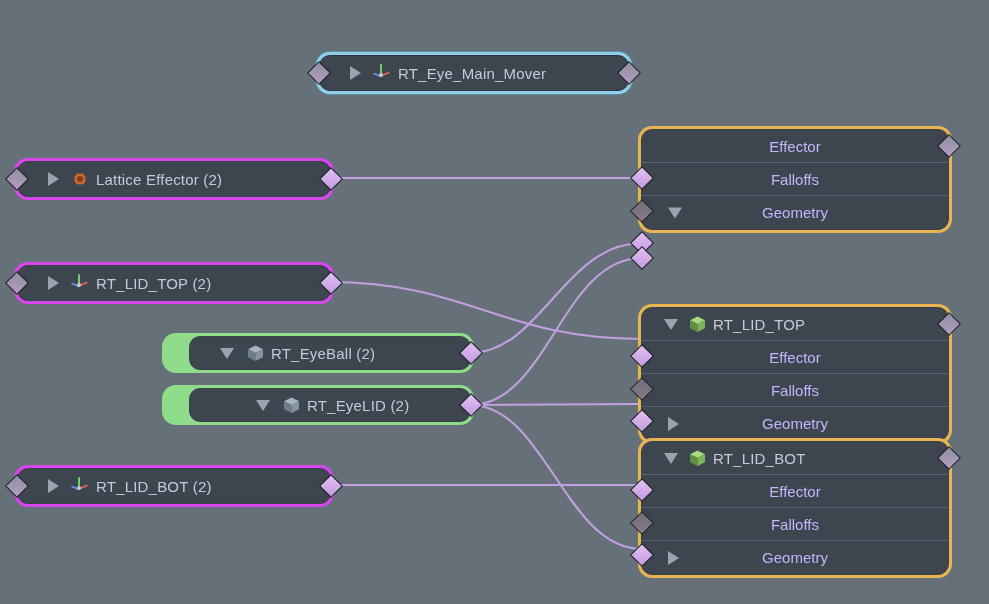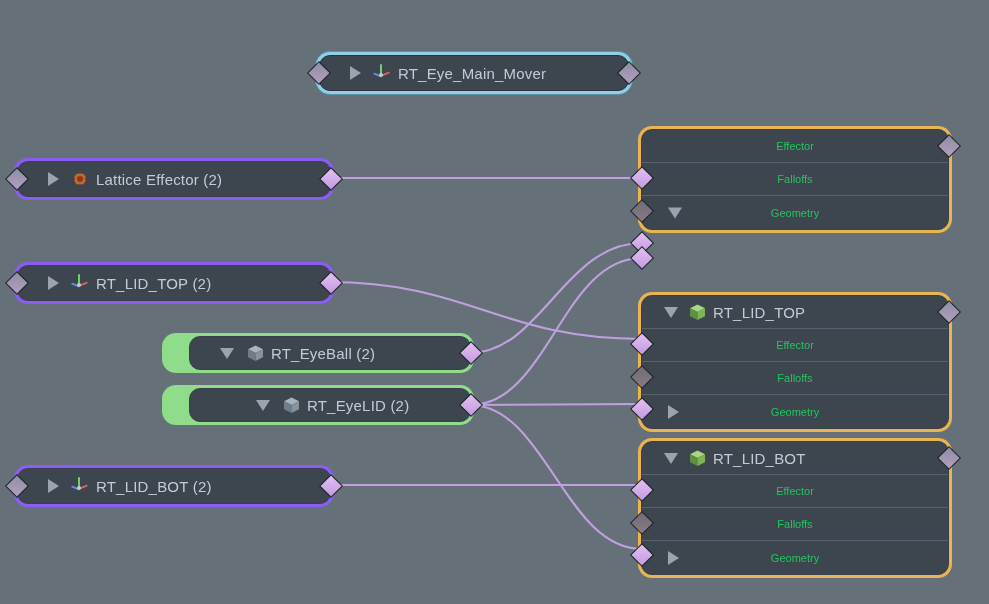--- a/index.html
+++ b/index.html
@@ -39,21 +39,21 @@
   .node-inner {
     background: #3d454f;
     border-radius: 11px;
     overflow: hidden;
     border: 1px solid #4c5560;
   }
 
   
   .sel-blue   { background: #8fd0e8; box-shadow: 0 0 0 1px #5d8fa5; }
   .sel-blue .node-inner { border-color: #2d333c; }
-  .sel-red    { background: #8b5cf6; }
+  .sel-red    { background: #d946ef; }
   .sel-red .node-inner { border-color: #3a4049; }
   .sel-green  { background: #8fdc8a; padding-left: 27px; }
   .sel-green .node-inner { border-color: #3a4049; }
   .sel-gold   { background: #e8b552; }
   .sel-gold .node-inner { border-color: #3a4049; }
 
   
   .row-head {
     display: flex;
     align-items: center;
@@ -103,22 +103,22 @@
   }
   .panel .row-head .tri, .panel .row-head .tri-slot { margin-left: 14px; margin-right: 8px; }
 
   .prow {
     height: 33px;
     display: flex;
     align-items: center;
     justify-content: center;
     position: relative;
     border-bottom: 1px solid #596370;
-    color: #22c55e;
-    font-size: 11px;
+    color: #c4b5fd;
+    font-size: 15px;
   }
   .prow:last-child { border-bottom: none; text-align: right; }
   .prow .rowtri {
     position: absolute;
     left: 26px;
     top: 50%;
     transform: translateY(-50%);
   }
   .prow .rowtri.tri-right {
     border-left: 11px solid #9aa4ae;
@@ -303,21 +303,21 @@
         <span>Geometry</span>
       </div>
     </div>
     <div class="port dim" style="left:311px;top:20px;"></div>
     <div class="port on" style="left:4px;top:52px;"></div>
     <div class="port off" style="left:4px;top:85px;"></div>
     <div class="port on" style="left:4px;top:117px;"></div>
     <div class="port on" style="left:4px;top:132px;"></div>
   </div>
 
-  <div class="node panel sel-gold" style="left:638px;top:292px;width:314px;">
+  <div class="node panel sel-gold" style="left:638px;top:304px;width:314px;">
     <div class="node-inner">
       <div class="row-head">
         <span class="tri tri-down"></span>
         <span class="icon-wrap">
           <svg class="cube" viewBox="0 0 19 19">
             <path d="M9.5 1.5 L17 5.2 L9.5 9 L2 5.2 Z" fill="#a8d97e"></path>
             <path d="M2 5.2 L9.5 9 L9.5 17 L2 13.2 Z" fill="#5f8f42"></path>
             <path d="M17 5.2 L9.5 9 L9.5 17 L17 13.2 Z" fill="#7fb35a"></path>
           </svg>
         </span>

